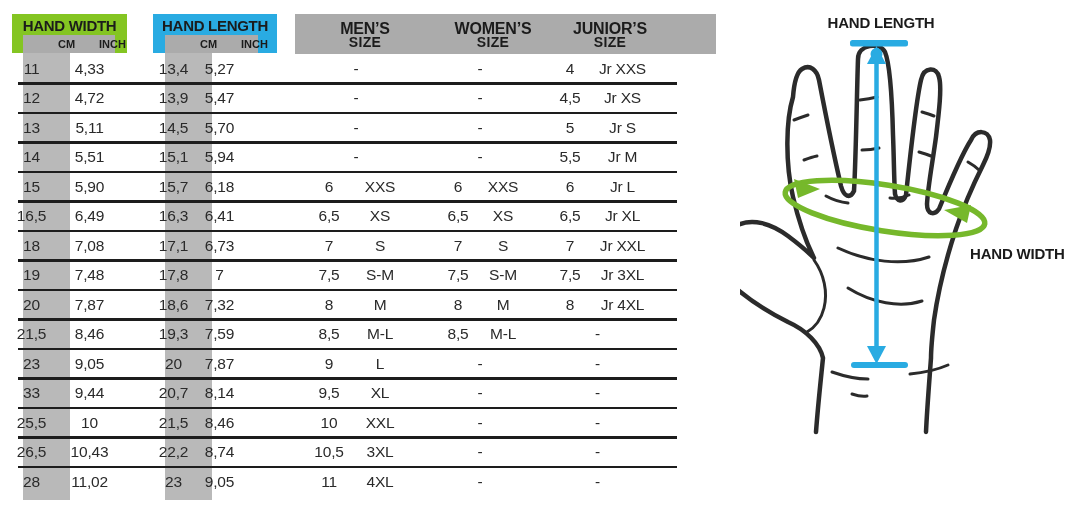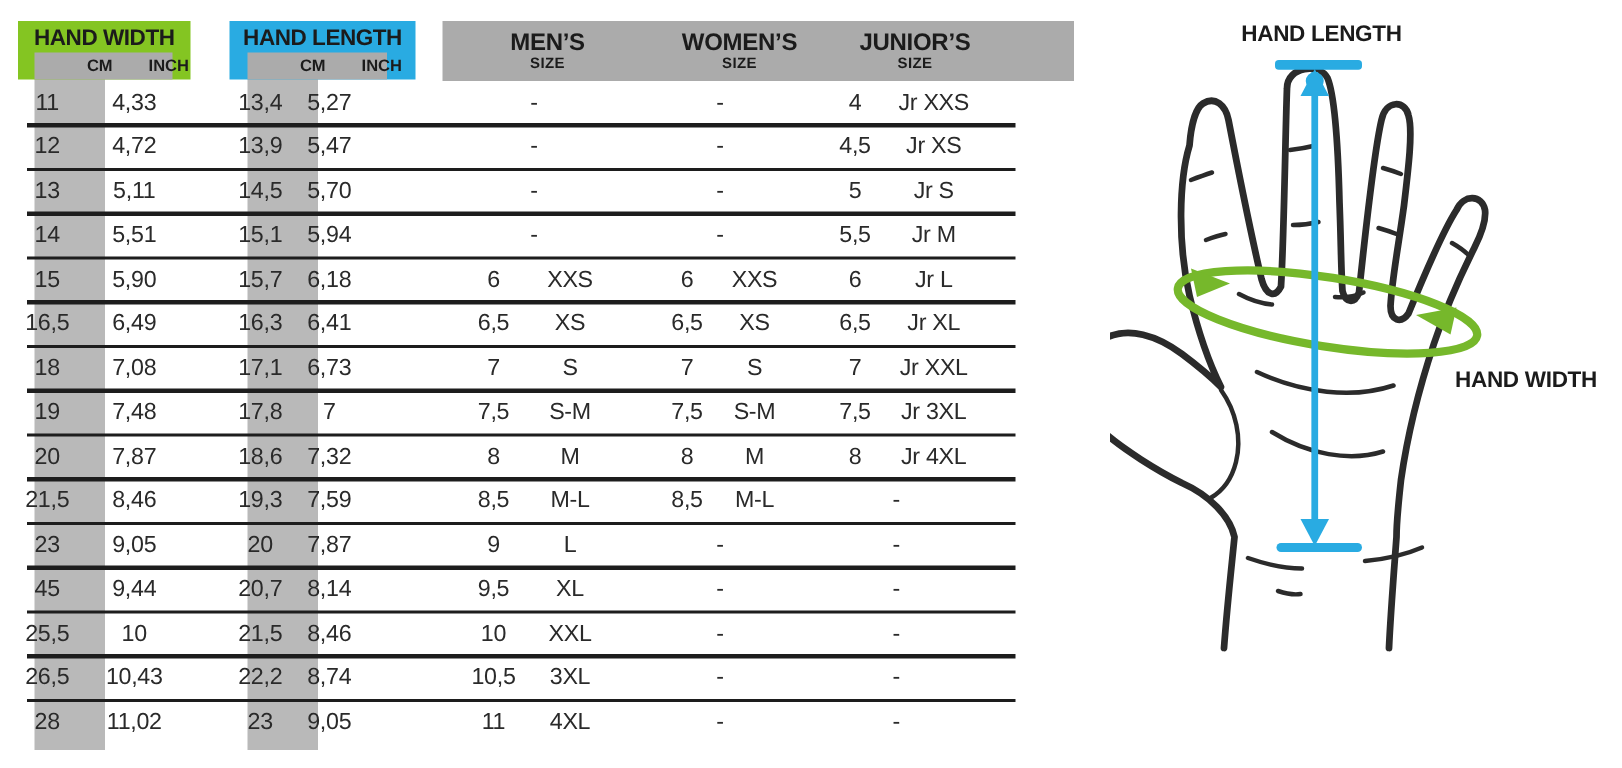--- a/index.html
+++ b/index.html
@@ -22,21 +22,21 @@
   .hdr-box.blue  .unit-band{left:12px;width:93px;}
   .unit{position:absolute;top:0;height:18px;line-height:18px;text-align:center;
         font-size:11px;font-weight:bold;color:#1b1b1b;margin-left:20px;}
   .unit.cm{left:0;width:47px;}
   .unit.inch{left:47px;width:45px;}
 
   
   .sizes-band{position:absolute;left:295px;top:14px;width:421px;height:40px;background:#ABABAB;z-index:2;text-decoration:underline;}
   .size-group{position:absolute;top:6px;text-align:center;color:#1b1b1b;}
   .size-group .g-title{font-size:16px;font-weight:bold;letter-spacing:-0.2px;line-height:17px;}
-  .size-group .g-sub{font-size:10px;font-weight:bold;letter-spacing:0.3px;line-height:11px;}
+  .size-group .g-sub{font-size:14px;font-weight:bold;letter-spacing:0.3px;line-height:11px;}
   .size-group.mens{left:20px;width:100px;}
   .size-group.womens{left:143px;width:110px;}
   .size-group.juniors{left:255px;width:120px;}
 
   
   .rows{position:absolute;left:8px;top:54px;width:669px;z-index:1;}
   .trow{position:relative;display:grid;height:29.5px;
         grid-template-columns:47px 45px 50px 47px 45px 41px 22px 48px 54px 28px 46px 44px 20px 50px 55px 27px;}
   .trow:not(:last-child)::after{content:"";position:absolute;left:10px;right:0;bottom:-1.4px;
         height:2.8px;background:#1d1d1d;}
@@ -210,21 +210,21 @@
         <div class="cell wcm">23</div>
         <div class="cell winch">9,05</div>
         <div class="cell lcm">20</div>
         <div class="cell linch">7,87</div>
         <div class="cell mens-num">9</div>
         <div class="cell mens-lbl">L</div>
         <div class="cell womens-dash">-</div>
         <div class="cell juniors-dash">-</div>
       </div>
       <div class="trow">
-        <div class="cell wcm">45</div>
+        <div class="cell wcm">33</div>
         <div class="cell winch">9,44</div>
         <div class="cell lcm">20,7</div>
         <div class="cell linch">8,14</div>
         <div class="cell mens-num">9,5</div>
         <div class="cell mens-lbl">XL</div>
         <div class="cell womens-dash">-</div>
         <div class="cell juniors-dash">-</div>
       </div>
       <div class="trow">
         <div class="cell wcm">25,5</div>

